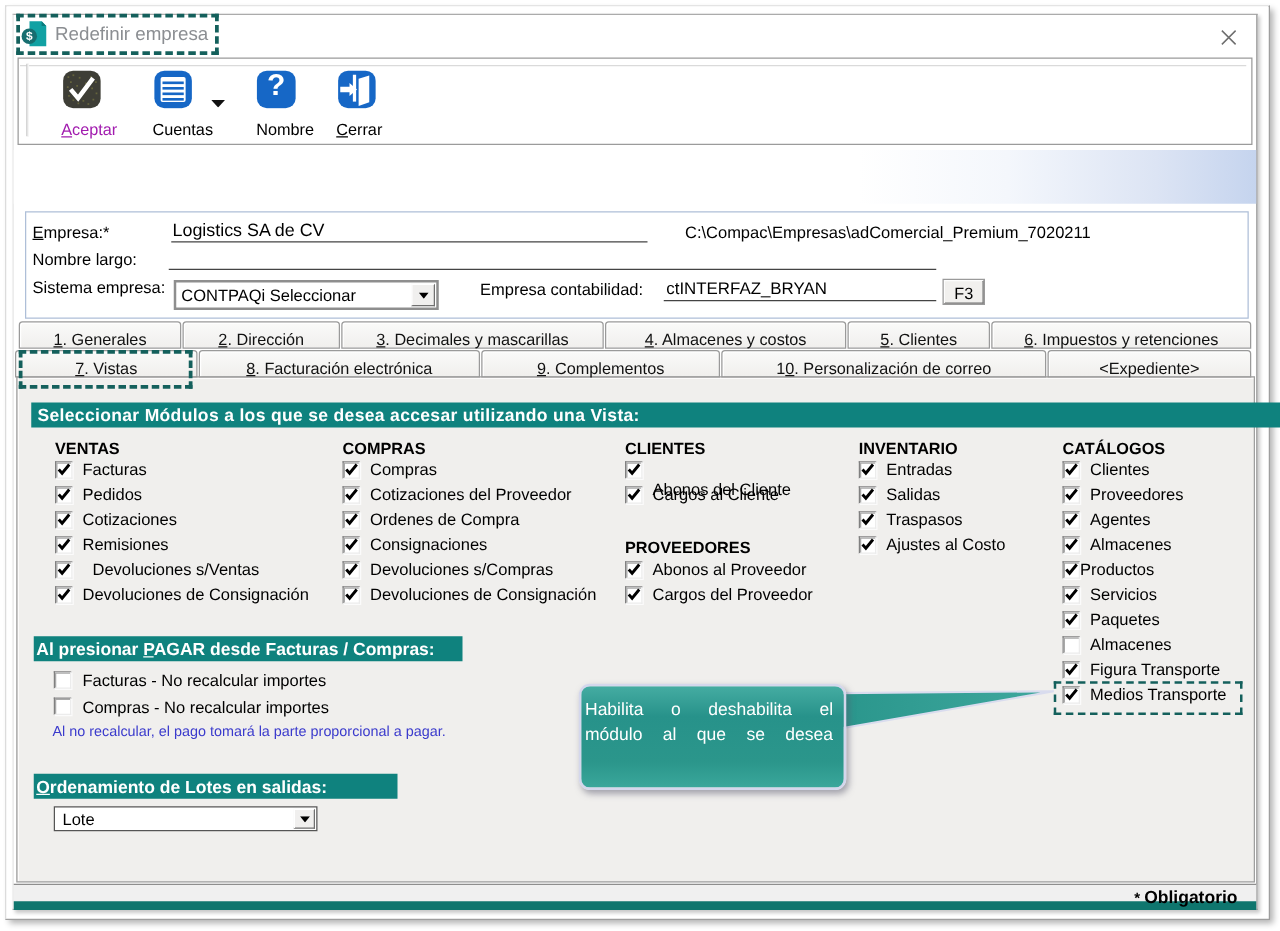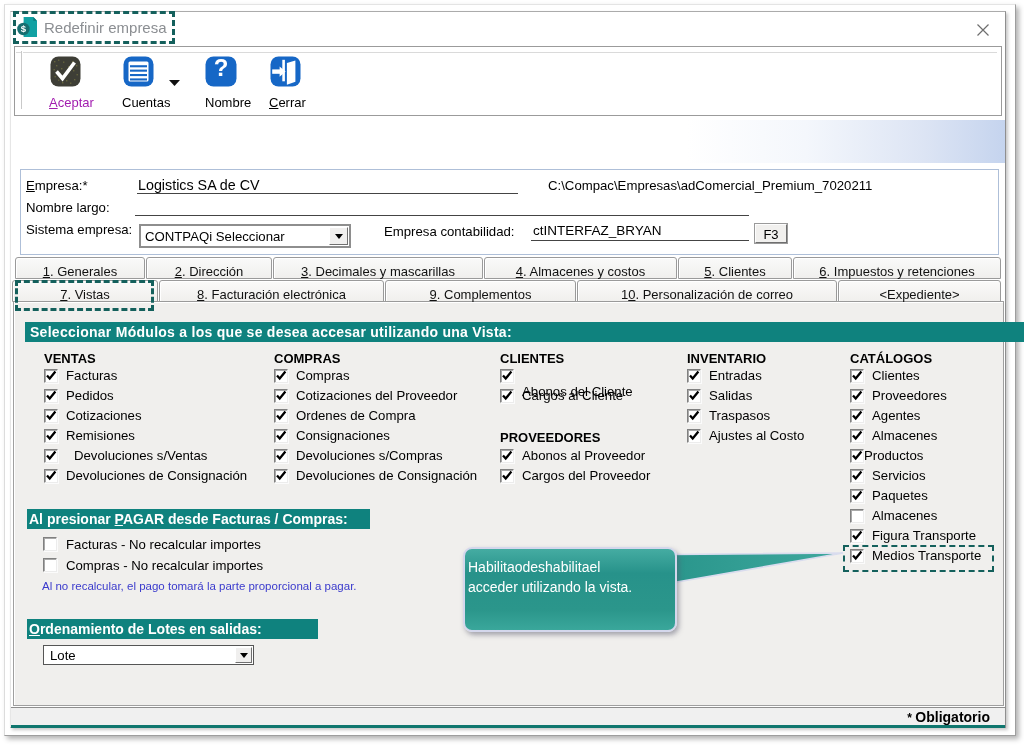--- a/index.html
+++ b/index.html
@@ -18,21 +18,21 @@
   border-radius:3px 3px 0 0; box-shadow:inset 1px 1px 0 #fff; font-size:13px; color:#111;
   text-align:center; padding-top:6px; }
 .dash { position:absolute; border:3px dashed #14605C; z-index:40; }
 .tbtn { position:absolute; top:56px; width:32px; text-align:center; }
 .tlab { position:relative; margin-top:4px; font-size:13px; color:#000; white-space:nowrap; }
 u { text-decoration:underline; }
 .callout { position:absolute; left:463px; top:546.5px; width:214px; height:85px; border-radius:9px;
   background:linear-gradient(#45ACA2,#27928A 30%,#2B968B 75%,#3AA79B);
   border:2px solid #D4D7EC; box-shadow:2px 3px 5px rgba(90,90,110,0.5); color:#fff;
   font-size:14px; padding:9.5px 8.5px 0 3px; z-index:30; }
-.cline { display:flex; justify-content:flex-start; line-height:19.7px; }
+.cline { display:flex; justify-content:space-between; line-height:19.7px; }
 .cline2 { line-height:19.7px; }
 </style></head>
 <body>
 <div id="win"></div>
 <div id="dlg"></div>
 
 <div class="abs" style="left:44px;top:19px;font-size:15px;color:#8B8E92">Redefinir empresa</div>
 <svg class="abs" style="left:17px;top:16px" width="21" height="22" viewBox="0 0 21 22">
   <path d="M6.6,1 H16.3 L20,4.7 V21 H6.6 Z" fill="#11A1A3"></path>
   <path d="M16.3,1 L20,4.7 H16.3 Z" fill="#0B7B7D"></path>
@@ -354,18 +354,24 @@
     </defs>
  <polygon points="1,9.5 173,8 1,38" fill="url(#tg)" stroke="#D9DCEE" stroke-width="1.7"></polygon>
 </svg>
 <div class="callout">
  <div class="cline">
       <span>Habilita</span>
       <span>o</span>
       <span>deshabilita</span>
       <span>el</span>
     </div>
- <div class="cline2">acceder utilizando la vista.</div>
+ <div class="cline">
+      <span>módulo</span>
+      <span>al</span>
+      <span>que</span>
+      <span>se</span>
+      <span>desea</span>
+    </div>
 </div>
 <div class="dash" style="left:843px;top:545px;width:151px;height:27px;border-width:2.5px"></div>
 
-<div class="abs" style="left:11px;top:707px;width:994px;height:21px;background:#F0F0F0;border-top:1px solid #8E8E8E;border-bottom:3px solid #0f766e">
+<div class="abs" style="left:11px;top:707px;width:994px;height:21px;background:#F0F0F0;border-top:1px solid #8E8E8E;border-bottom:7px solid #0f766e">
   <div class="lab" style="right:15px;top:2px;font-weight:bold;left:auto;font-size:14px"><span style="font-size:12px">* </span>Obligatorio</div>
 </div>
 </body></html>

